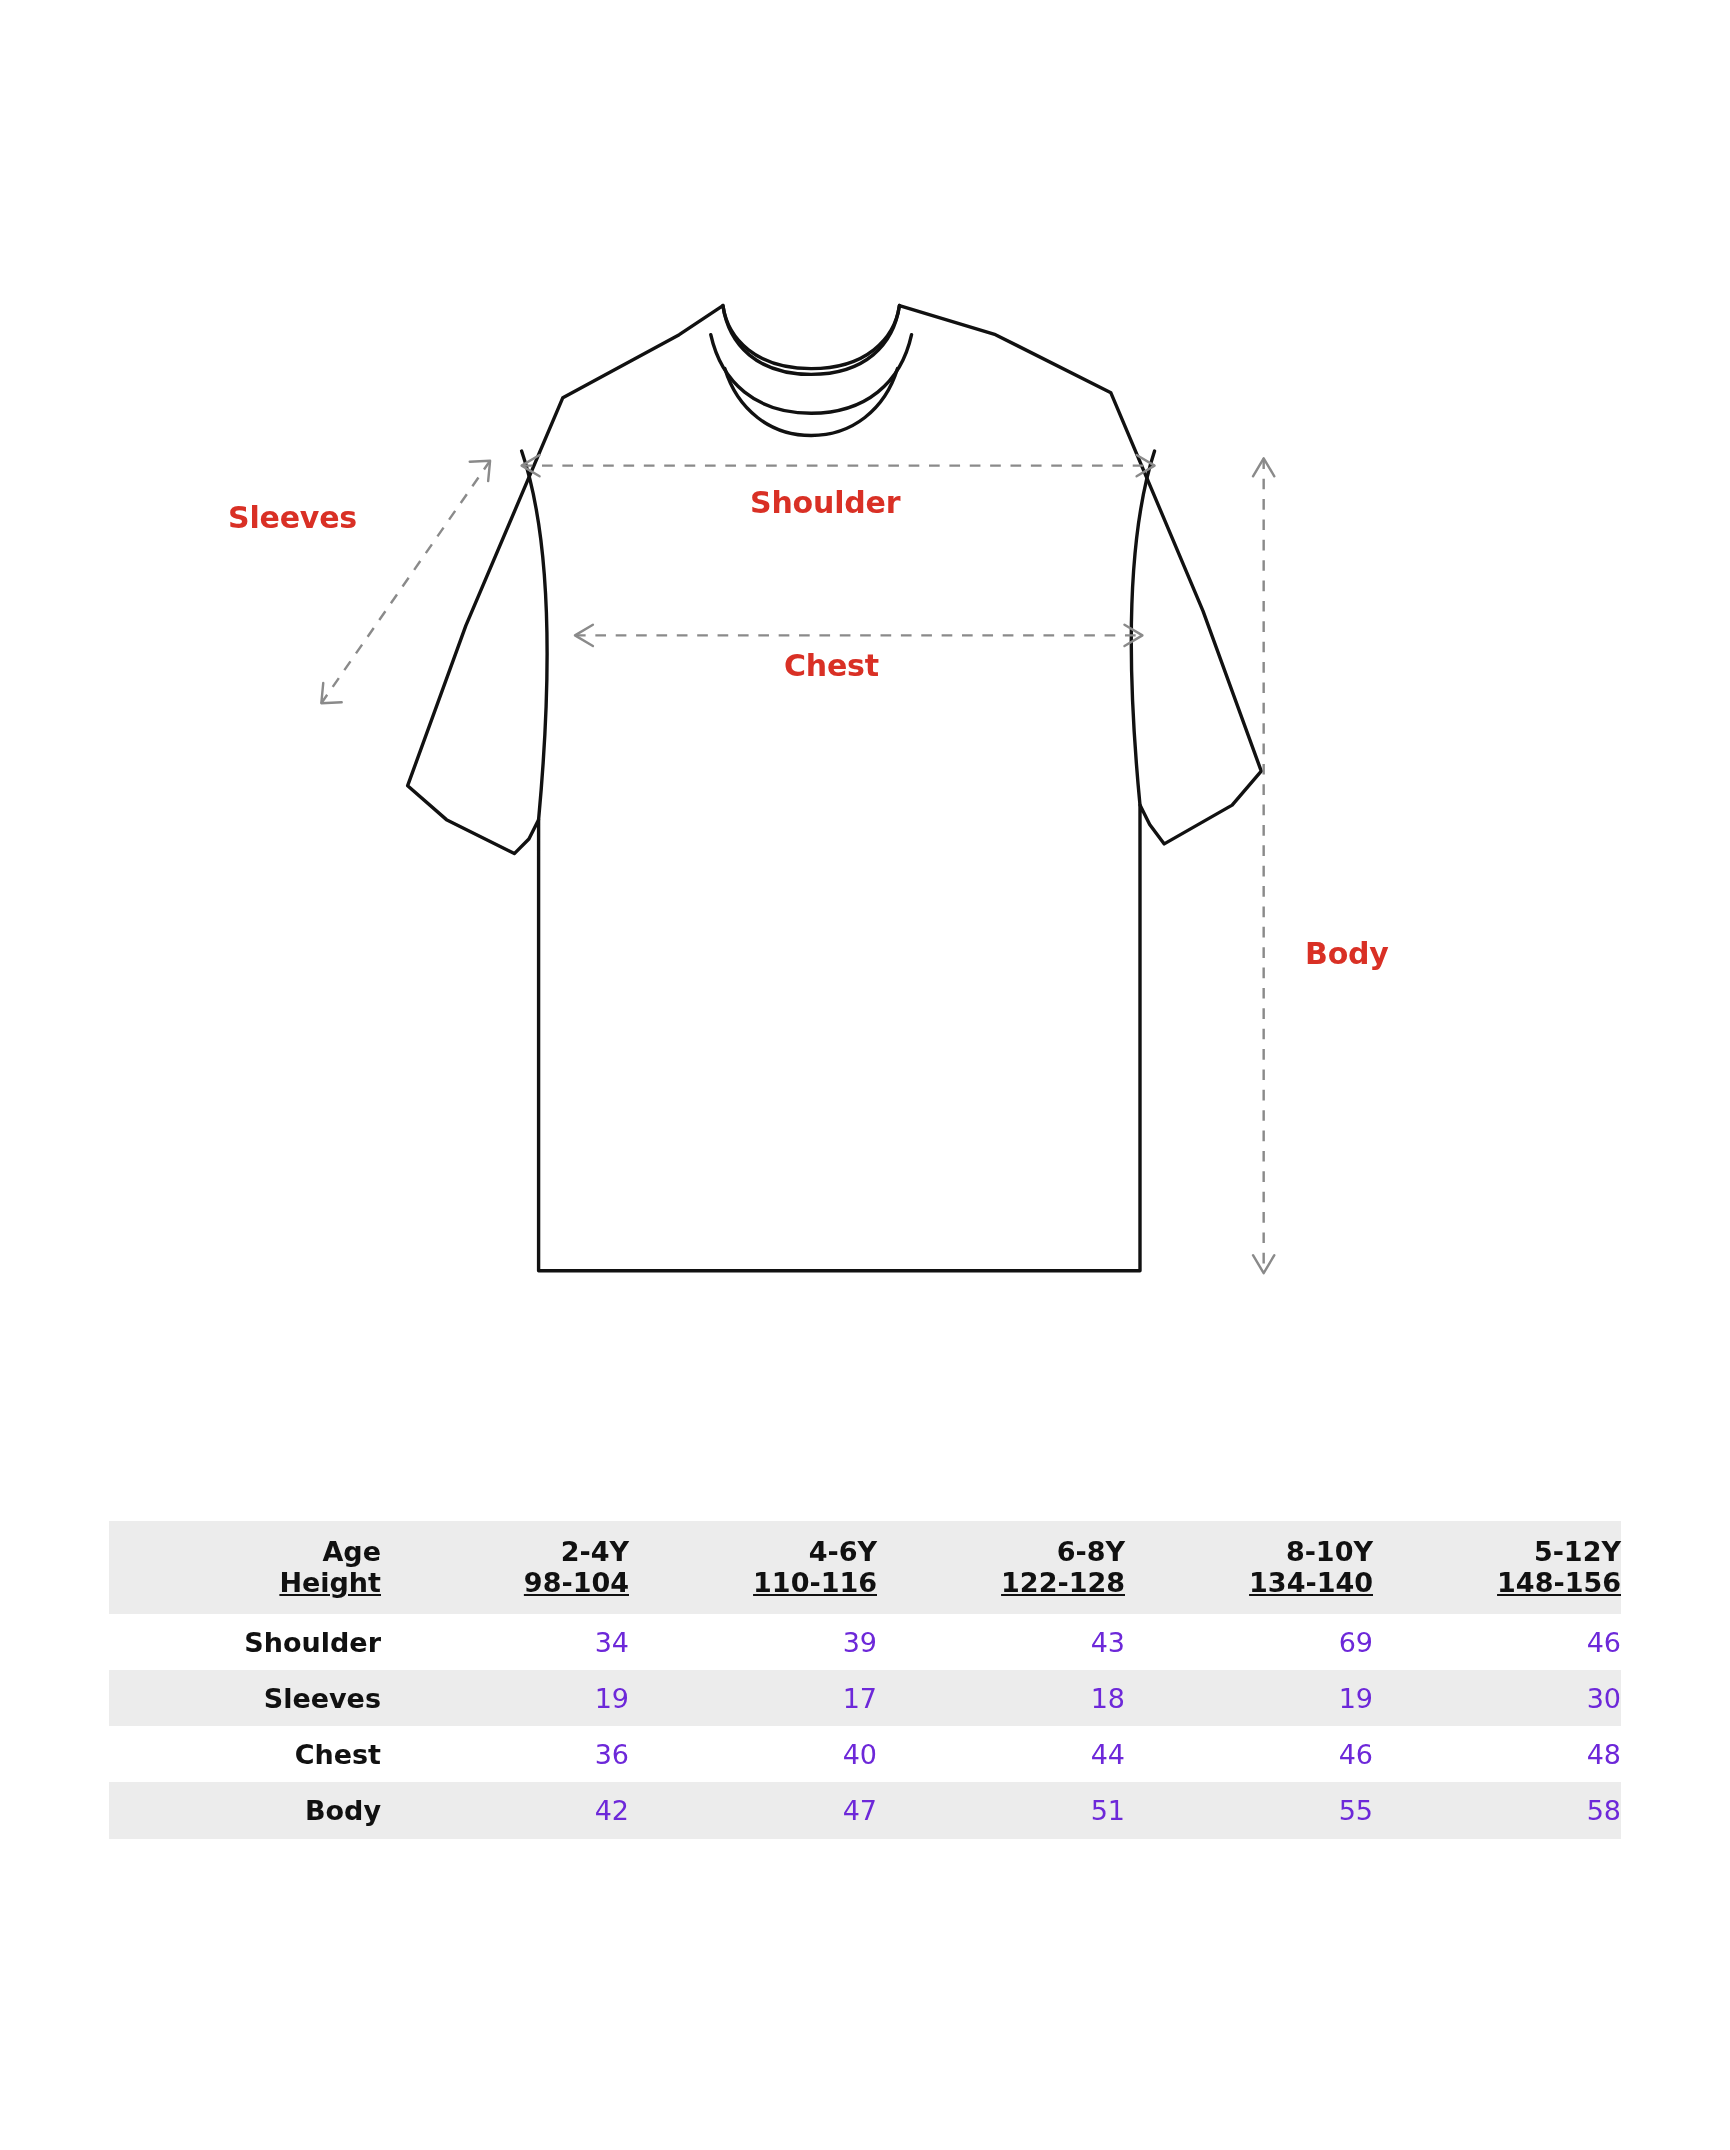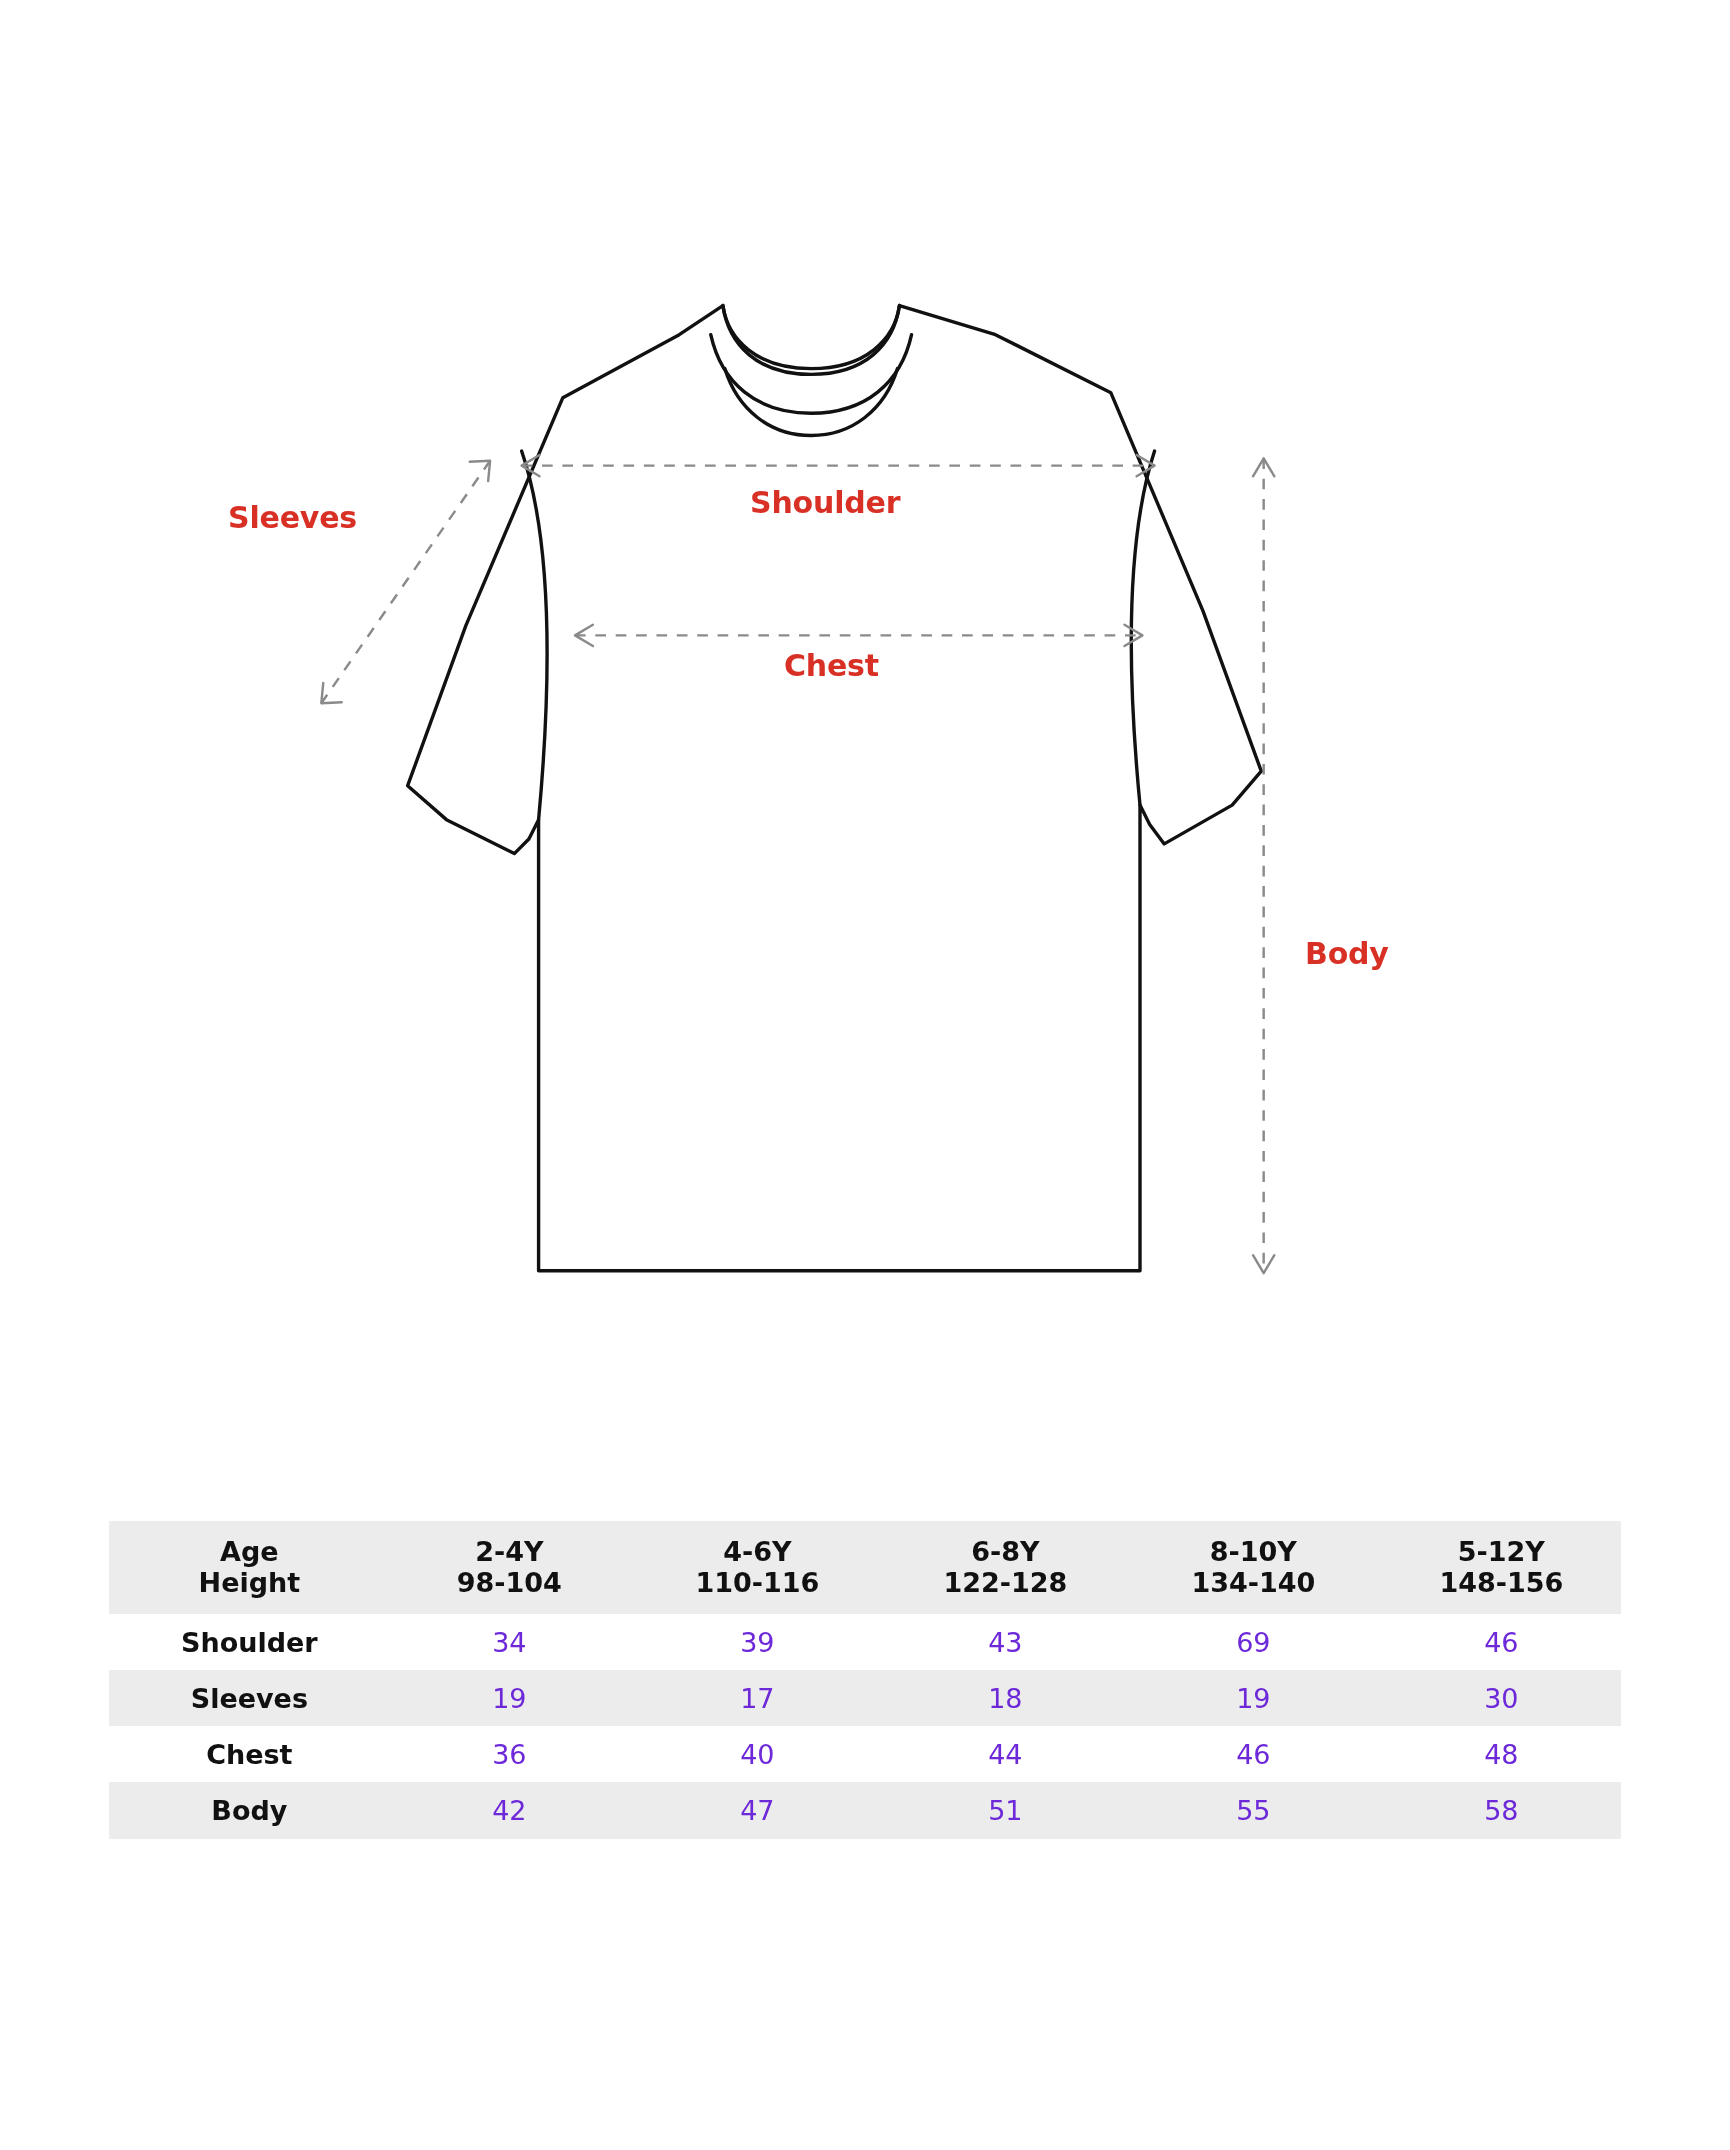--- a/index.html
+++ b/index.html
@@ -79,41 +79,42 @@
     margin-bottom: 18.4px;
     letter-spacing: -0.2px;
   }
   table.size-chart {
     border-collapse: collapse;
     width: 1511px;
     table-layout: fixed;
   }
   table.size-chart th,
   table.size-chart td {
-    text-align: center;
+    text-align: right;
     vertical-align: top;
     padding: 12.6px 0 12.6px 8.7px;
     font-size: 27px;
     font-family: "DejaVu Sans", sans-serif;
   }
   table.size-chart col.c0 { width: 272px; }
   table.size-chart col.cx { width: 248px; }
 
   tr.head-row {
     background: #ececec;
   }
   tr.head-row th {
     font-weight: bold;
     color: #111111;
     line-height: 1.18;
     padding-top: 14.6px;
     padding-bottom: 14.6px;
   }
   tr.head-row th .l2 {
     display: block;
+    text-decoration: underline;
   }
   tbody tr td.rowlabel {
     font-weight: bold;
     color: #111111;
   }
   tbody tr td.val {
     color: #6d28d9;
   }
   tbody tr.shade {
     background: #ececec;

